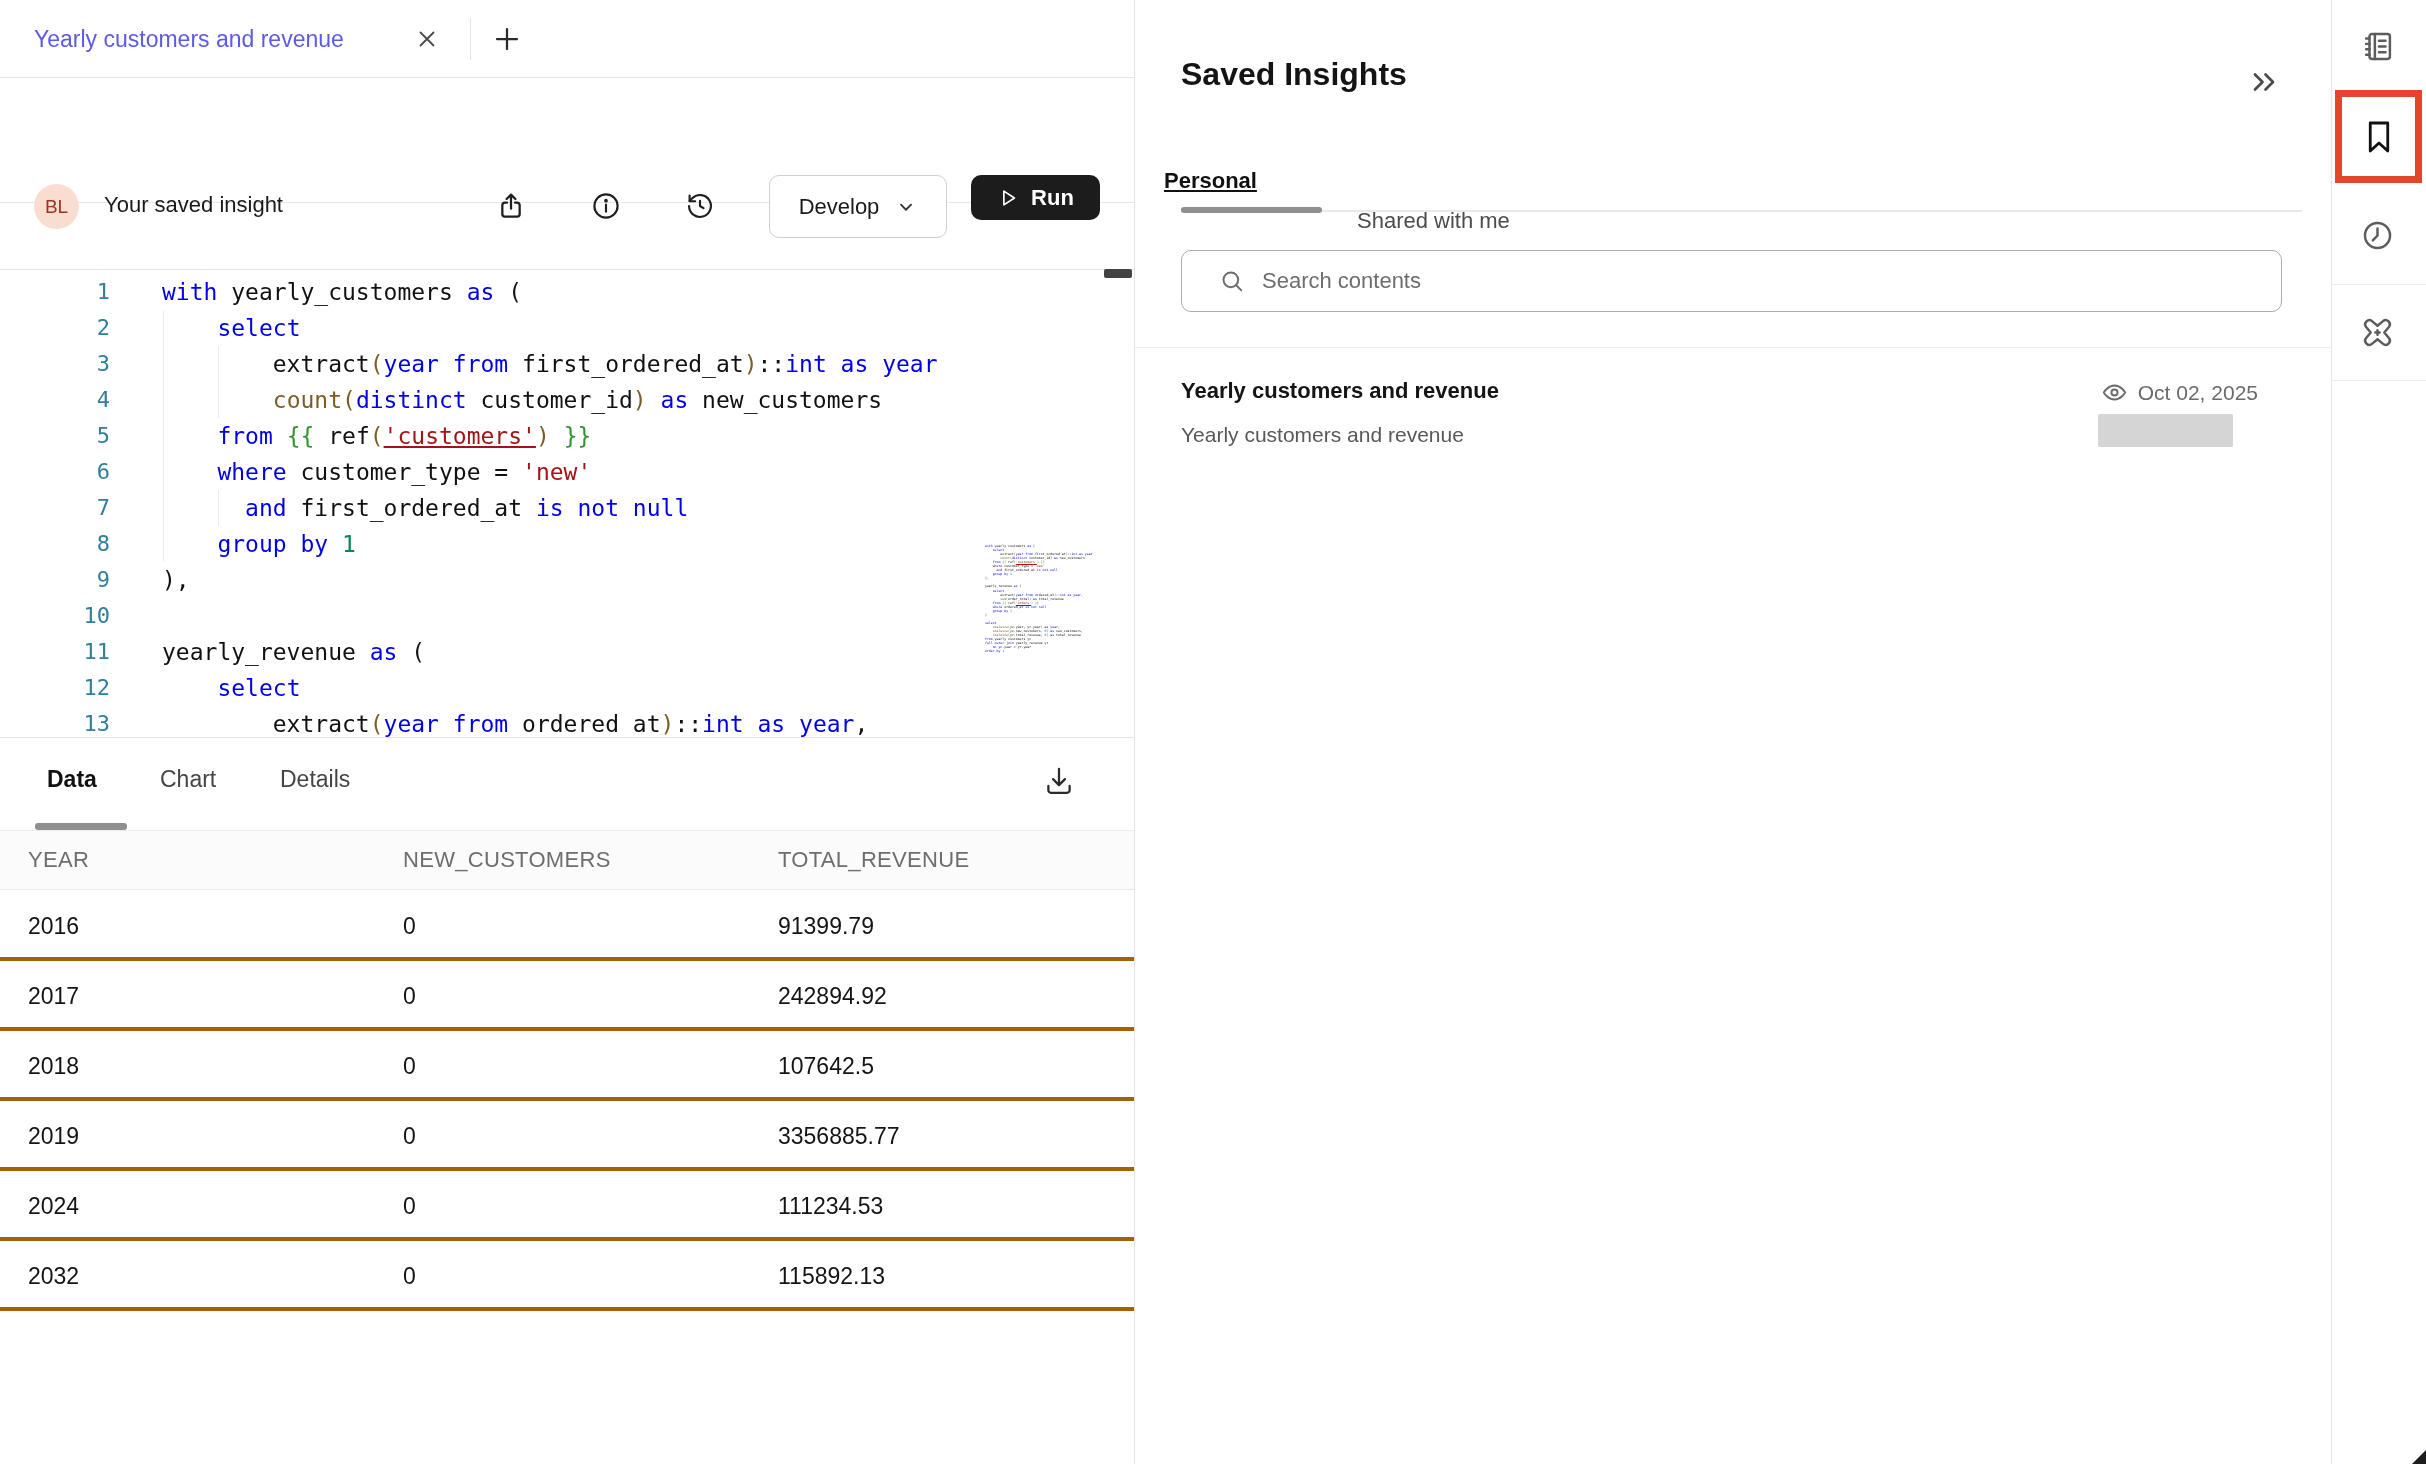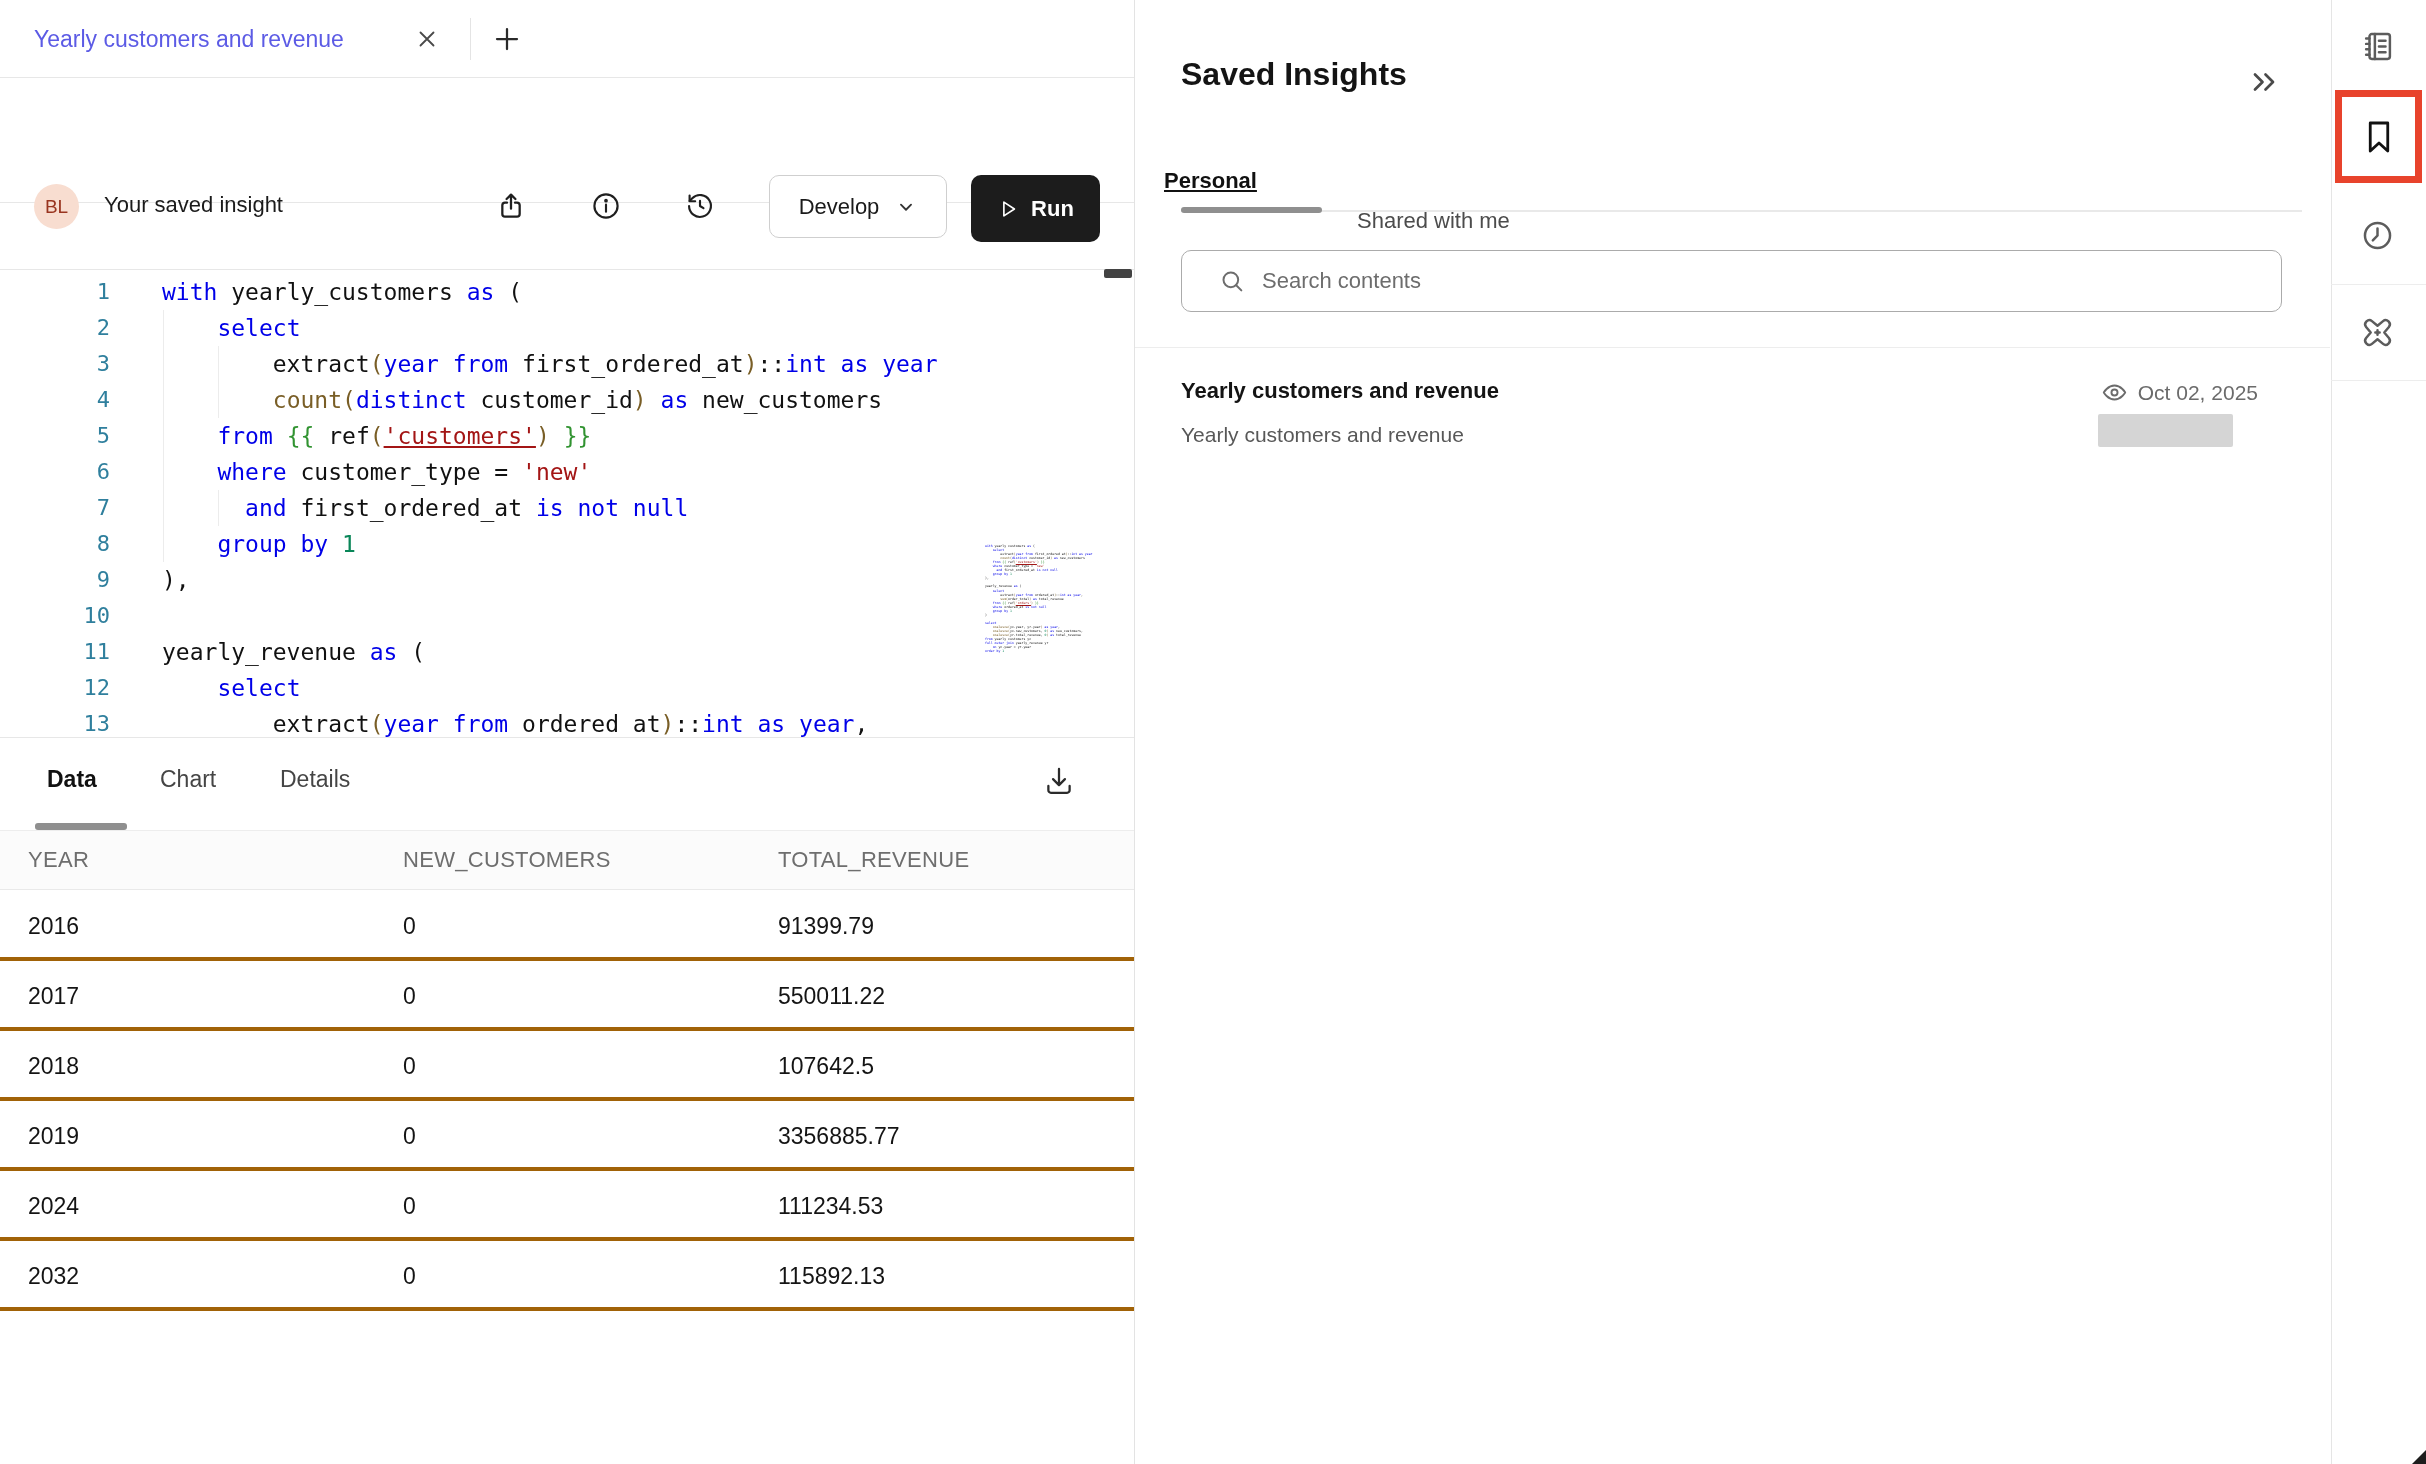--- a/index.html
+++ b/index.html
@@ -24,21 +24,21 @@
   
   .hdr{position:absolute;left:0;top:78px;width:1134px;height:125px;border-bottom:1px solid #e7e7e7;}
   .avatar{position:absolute;left:34px;top:106px;width:45px;height:45px;border-radius:50%;
           background:var(--avatar-bg);color:var(--avatar-fg);font-size:19px;font-weight:normal;
           display:flex;align-items:center;justify-content:center;}
   .hdr-sub{position:absolute;left:104px;top:114px;font-size:22px;color:#1a1a1a;}
   .icon-btn{position:absolute;width:32px;height:32px;cursor:pointer;}
   .develop-btn{position:absolute;left:769px;top:97px;width:178px;height:63px;border:1.5px solid #cfcfcf;
                border-radius:10px;background:#fff;display:flex;align-items:center;justify-content:center;
                gap:16px;font-size:22px;color:#1a1a1a;cursor:pointer;}
-  .run-btn{position:absolute;left:971px;top:97px;width:129px;height:67px;border-radius:10px;
+  .run-btn{position:absolute;left:971px;top:97px;width:129px;height:45px;border-radius:10px;
            background:var(--run-bg);color:#fff;display:flex;align-items:center;justify-content:center;
            gap:12px;font-size:22px;font-weight:600;cursor:pointer;}
 
   
   .statusrow{position:absolute;left:0;top:203px;width:1134px;height:67px;border-bottom:1px solid #e7e7e7;}
   .q-pill{position:absolute;left:46px;top:207px;height:44px;padding:0 20px;border-radius:8px;
           background:var(--status-green-bg);color:var(--status-green);font-size:22px;font-weight:500;
           display:flex;align-items:center;gap:12px;}
   .env-box{position:absolute;left:399px;top:204px;height:50px;padding:0 18px;border:1.5px solid #d4d4d4;
            border-radius:10px;background:#fff;display:flex;align-items:center;gap:14px;cursor:pointer;}
@@ -244,21 +244,21 @@
   </div>
   <div class="tbody">
       <div class="trow">
         <div class="tcell c0">2016</div>
         <div class="tcell c1">0</div>
         <div class="tcell c2">91399.79</div>
       </div>
       <div class="trow">
         <div class="tcell c0">2017</div>
         <div class="tcell c1">0</div>
-        <div class="tcell c2">550011.22</div>
+        <div class="tcell c2">242894.92</div>
       </div>
       <div class="trow">
         <div class="tcell c0">2018</div>
         <div class="tcell c1">0</div>
         <div class="tcell c2">107642.5</div>
       </div>
       <div class="trow">
         <div class="tcell c0">2019</div>
         <div class="tcell c1">0</div>
         <div class="tcell c2">3356885.77</div>

